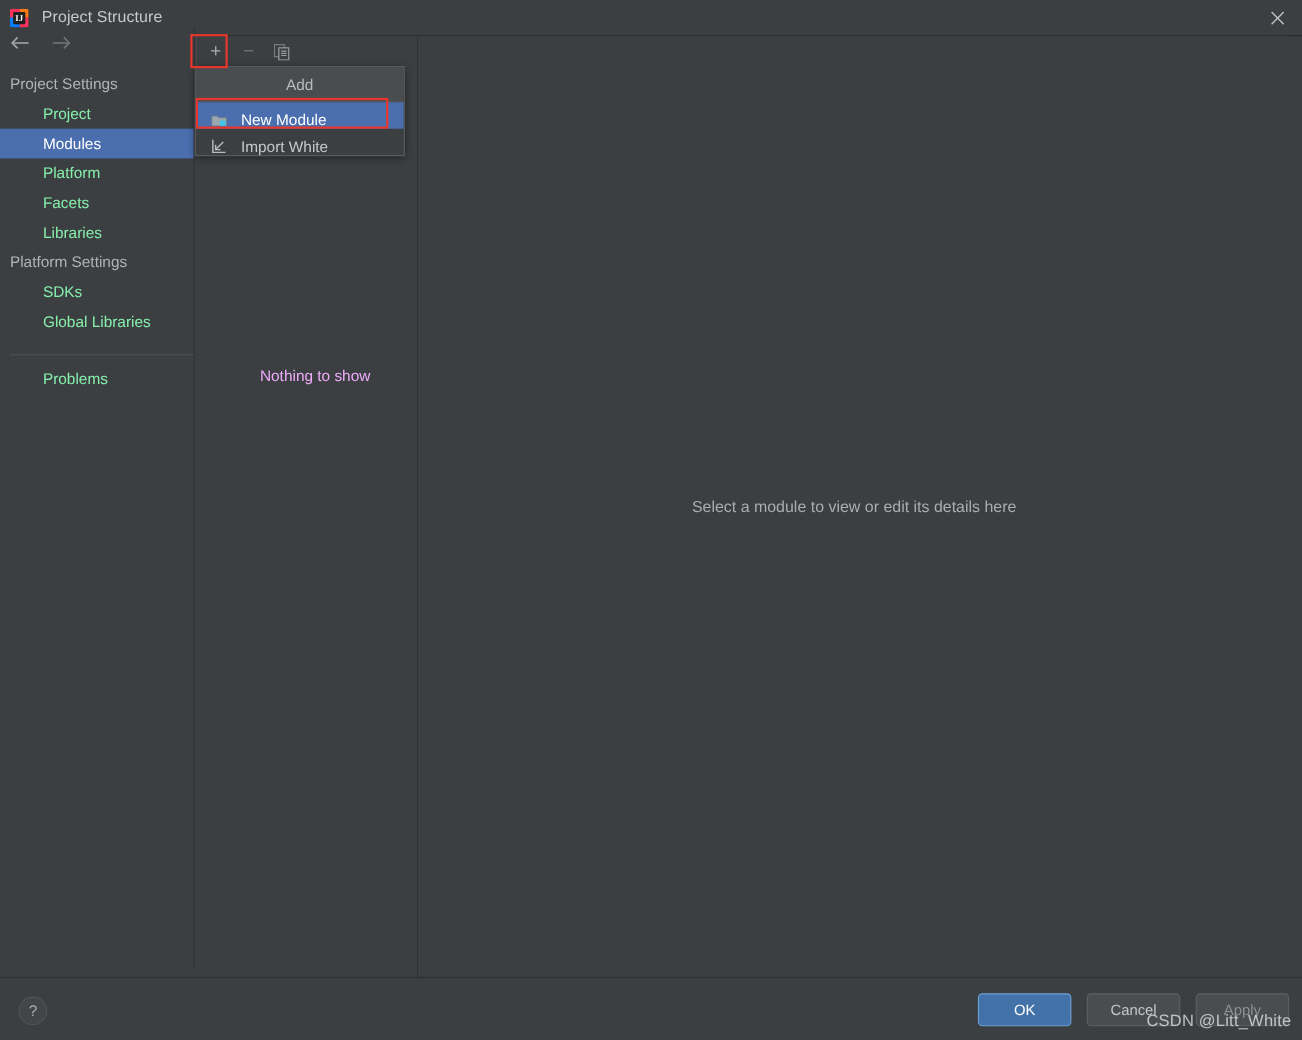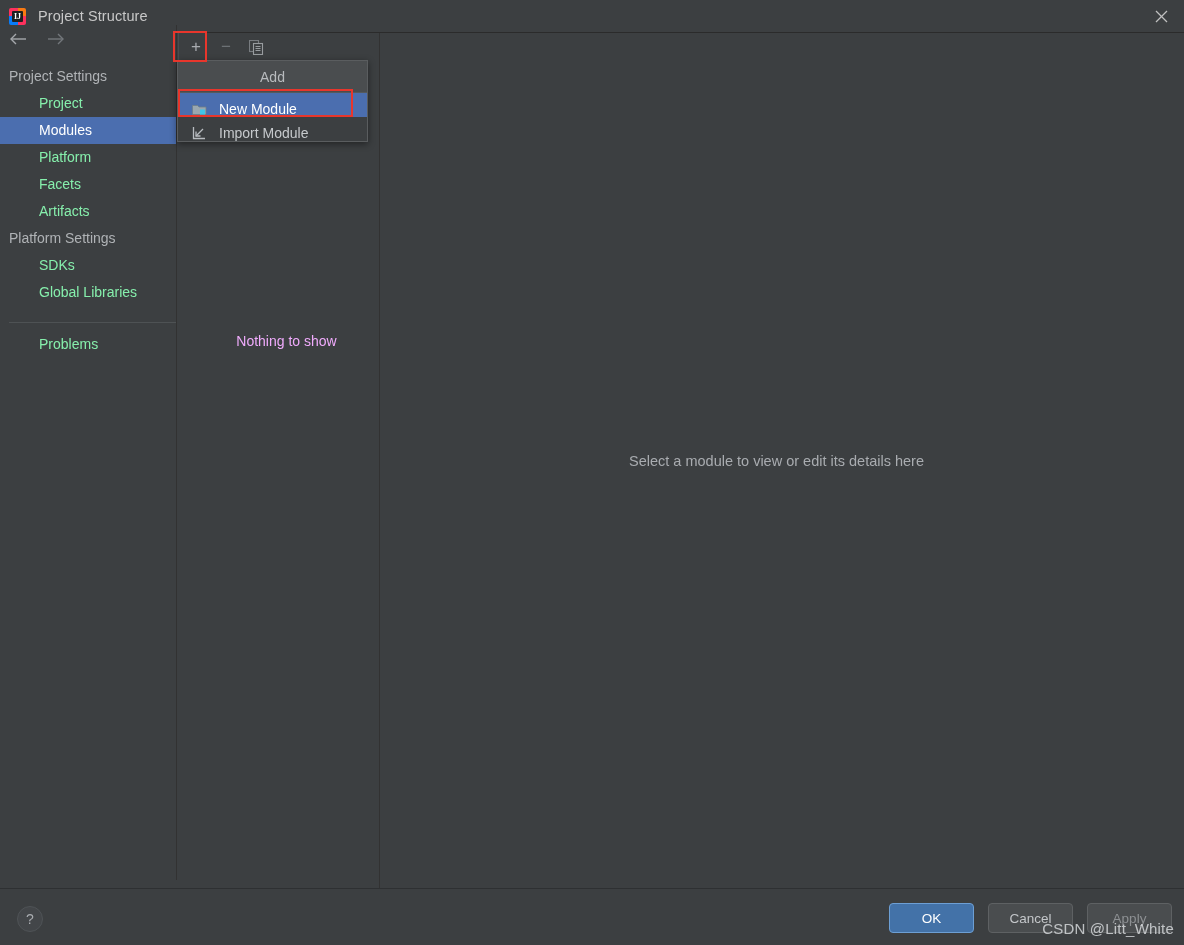--- a/index.html
+++ b/index.html
@@ -287,21 +287,21 @@
       </div>
     </div>
 
     <div class="sidebar-list">
 
       <div class="group-label">Project Settings</div>
       <div class="nav-item">Project</div>
       <div class="nav-item selected">Modules</div>
       <div class="nav-item">Platform</div>
       <div class="nav-item">Facets</div>
-      <div class="nav-item">Artifacts</div>
+      <div class="nav-item">Libraries</div>
 
       <div class="group-label">Platform Settings</div>
       <div class="nav-item">SDKs</div>
       <div class="nav-item">Global Libraries</div>
 
       <div class="sidebar-sep"></div>
 
       <div class="nav-item">Problems</div>
     </div>
   </div>
@@ -340,21 +340,21 @@
       <span>New Module</span>
     </div>
     <div class="dd-item">
       <span class="dd-icon">
         <svg width="15" height="14" viewBox="0 0 15 14" aria-hidden="true">
           <path d="M1.5 1 v11.5 h11.5" fill="none" stroke="#b8bcc0" stroke-width="1.3"></path>
           <path d="M11 3 L4 10" stroke="#b8bcc0" stroke-width="1.3"></path>
           <path d="M4 5.5 L4 10 L8.5 10" fill="none" stroke="#b8bcc0" stroke-width="1.3"></path>
         </svg>
       </span>
-      <span>Import Module</span>
+      <span>Import White</span>
     </div>
   </div>
 
   <div class="redbox" id="redbox-plus"></div>
   <div class="redbox" id="redbox-newmodule"></div>
 
   <div class="bottombar">
     <div class="help-btn">?</div>
     <div class="btn-row">
       <div class="dlg-btn primary">OK</div>

